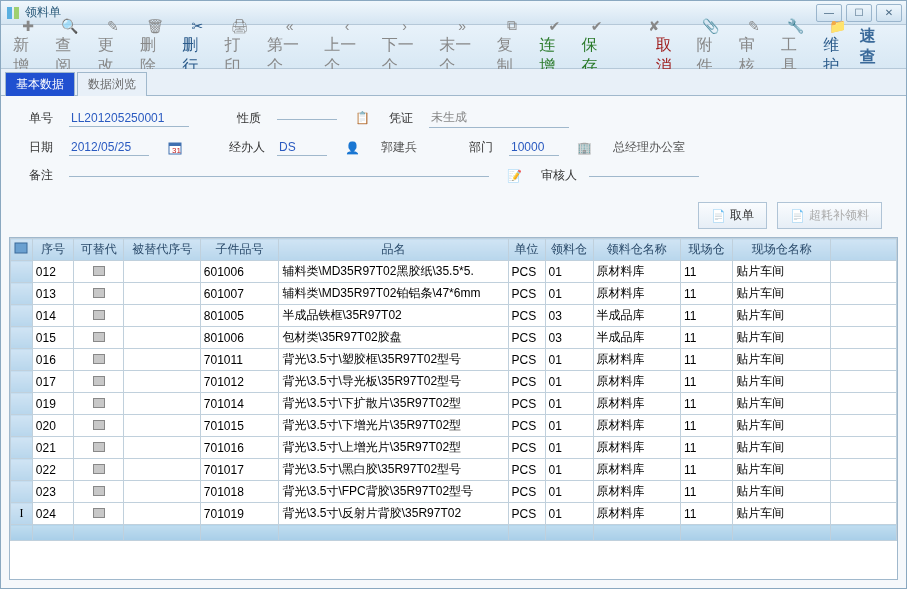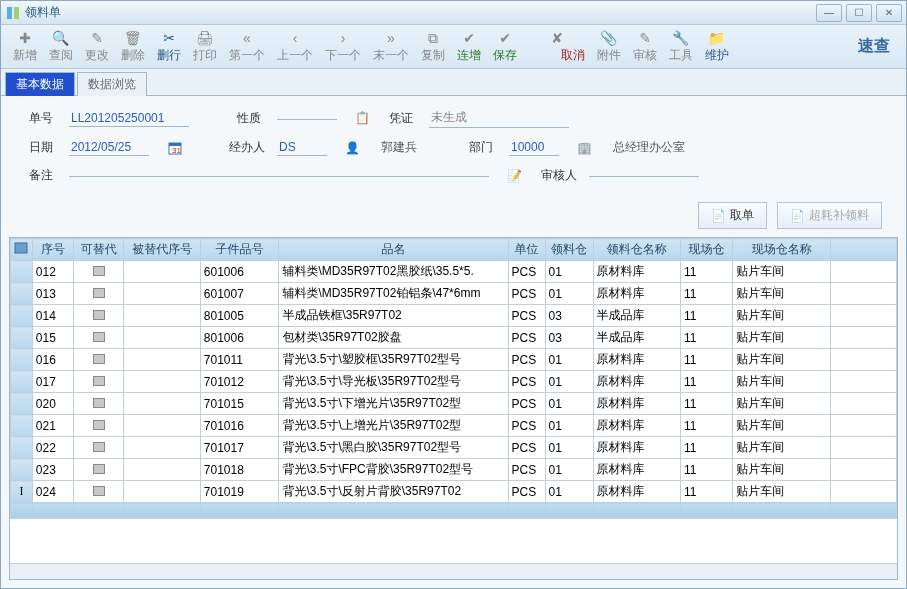--- a/index.html
+++ b/index.html
@@ -7,38 +7,38 @@
 .window { width: 907px; height: 589px; border: 1px solid #8aa8c0; background: #f5f8fb; display: flex; flex-direction: column; }
 .titlebar { height: 24px; background: linear-gradient(#f0f7fc, #d5e5f2); display: flex; align-items: center; padding: 0 4px; border-bottom: 1px solid #b5c8d8; }
 .titlebar .icon { width: 16px; height: 16px; margin-right: 4px; }
 .titlebar .title { flex: 1; color: #2a5a7a; font-size: 12px; }
 .titlebar .winbtns { display: flex; gap: 4px; }
 .winbtn { width: 26px; height: 18px; border: 1px solid #9ab5cc; border-radius: 2px; background: linear-gradient(#eef6fc,#d0e2f0); display: flex; align-items: center; justify-content: center; cursor: pointer; font-size: 10px; color: #4a6a85; }
 .toolbar { height: 44px; background: linear-gradient(#e8f2fa, #d8e8f4); display: flex; align-items: center; padding: 2px 6px; border-bottom: 1px solid #b5c8d8; gap: 0; }
 .tbtn { display: flex; flex-direction: column; align-items: center; padding: 2px 6px; cursor: pointer; color: #888; font-size: 12px; min-width: 30px; }
 .tbtn.active { color: #2a5a8a; }
 .tbtn .ico { height: 18px; display: flex; align-items: center; justify-content: center; font-size: 14px; }
-.tbtn .lbl { font-size: 12px; }
+.tbtn .lbl { font-size: 16px; }
 .tbtn.green .lbl { color: #2a7a2a; }
 .tbtn.red .lbl { color: #a02020; margin-left: 32px; }
 .toolbar .spacer { flex: 1; }
 .quick { color: #3a6a9a; font-size: 16px; margin-right: 10px; font-weight: bold; }
 .tabs { display: flex; background: #e8f0f8; padding: 2px 4px 0 4px; border-bottom: 1px solid #a0b8cc; }
 .tab { padding: 3px 10px; border: 1px solid #a0b8cc; border-bottom: none; margin-right: 2px; background: #e8f0f8; color: #6a6a6a; position: relative; top: 1px; cursor: pointer; }
 .tab.active { background: #2050d0; color: #fff; font-family: Liberation Mono, monospace; }
 .form { padding: 12px 28px 8px 28px; background: #f5f8fb; }
 .frow { display: flex; align-items: center; margin-bottom: 10px; }
 .flabel { width: 40px; color: #333; }
 .fval { border-bottom: 1px solid #a0b8cc; min-width: 110px; padding: 1px 2px; color: #555; margin-right: 18px; }
 .fval.link { color: #2a5ac0; }
 .fico { width: 16px; height: 16px; margin-right: 18px; display: inline-flex; align-items: center; justify-content: center; color: #5a7aa0; }
 .btnrow { display: flex; justify-content: flex-end; gap: 10px; padding: 0 24px 8px 0; }
 .btn { border: 1px solid #b0c4d6; background: linear-gradient(#fafcfe,#e6eef6); padding: 4px 12px; display: flex; align-items: center; gap: 4px; cursor: pointer; color: #333; }
 .btn.disabled { color: #aaa; cursor: default; }
-.gridwrap { flex: 1; margin: 0 8px 8px 8px; border: 1px solid #a0b8cc; background: #fff; display: flex; flex-direction: column; overflow: hidden; }
+.gridwrap { flex: 1; margin: 0 8px 8px 8px; border: 1px solid #a0b8cc; background: #fff; display: flex; flex-direction: row; overflow: hidden; }
 .grid-scroll { flex: 1; overflow: auto; }
 table { border-collapse: collapse; width: 100%; table-layout: fixed; }
 th, td { border: 1px solid #c0d0dc; padding: 2px 3px; font-size: 12px; white-space: nowrap; overflow: hidden; text-align: left; height: 18px; }
 thead th { background: linear-gradient(#d0e4f4,#b8d6ec); color: #2a4a6a; text-align: center; font-weight: normal; }
 .rowhead { width: 20px; background: linear-gradient(#d0e4f4,#b8d6ec); text-align: center; }
 .chkcell { text-align: center; }
 .chkcell span { display: inline-block; width: 12px; height: 10px; background: #c8c8c8; border: 1px solid #888; }
 .footer-row td { background: linear-gradient(#c0ddf0,#a8cee8); height: 16px; }
 .hscroll { height: 16px; background: #e8f0f6; border-top: 1px solid #c0d0dc; }
 </style>
@@ -309,20 +309,34 @@
               <td>背光\3.5寸\导光板\35R97T02型号</td>
               <td>PCS</td>
               <td>01</td>
               <td>原材料库</td>
               <td>11</td>
               <td>贴片车间</td>
               <td></td>
             </tr>
             <tr>
               <td class="rowhead"></td>
+              <td>019</td>
+              <td class="chkcell"><span></span></td>
+              <td></td>
+              <td>701014</td>
+              <td>背光\3.5寸\下扩散片\35R97T02型</td>
+              <td>PCS</td>
+              <td>01</td>
+              <td>原材料库</td>
+              <td>11</td>
+              <td>贴片车间</td>
+              <td></td>
+            </tr>
+            <tr>
+              <td class="rowhead"></td>
               <td>020</td>
               <td class="chkcell"><span></span></td>
               <td></td>
               <td>701015</td>
               <td>背光\3.5寸\下增光片\35R97T02型</td>
               <td>PCS</td>
               <td>01</td>
               <td>原材料库</td>
               <td>11</td>
               <td>贴片车间</td>

